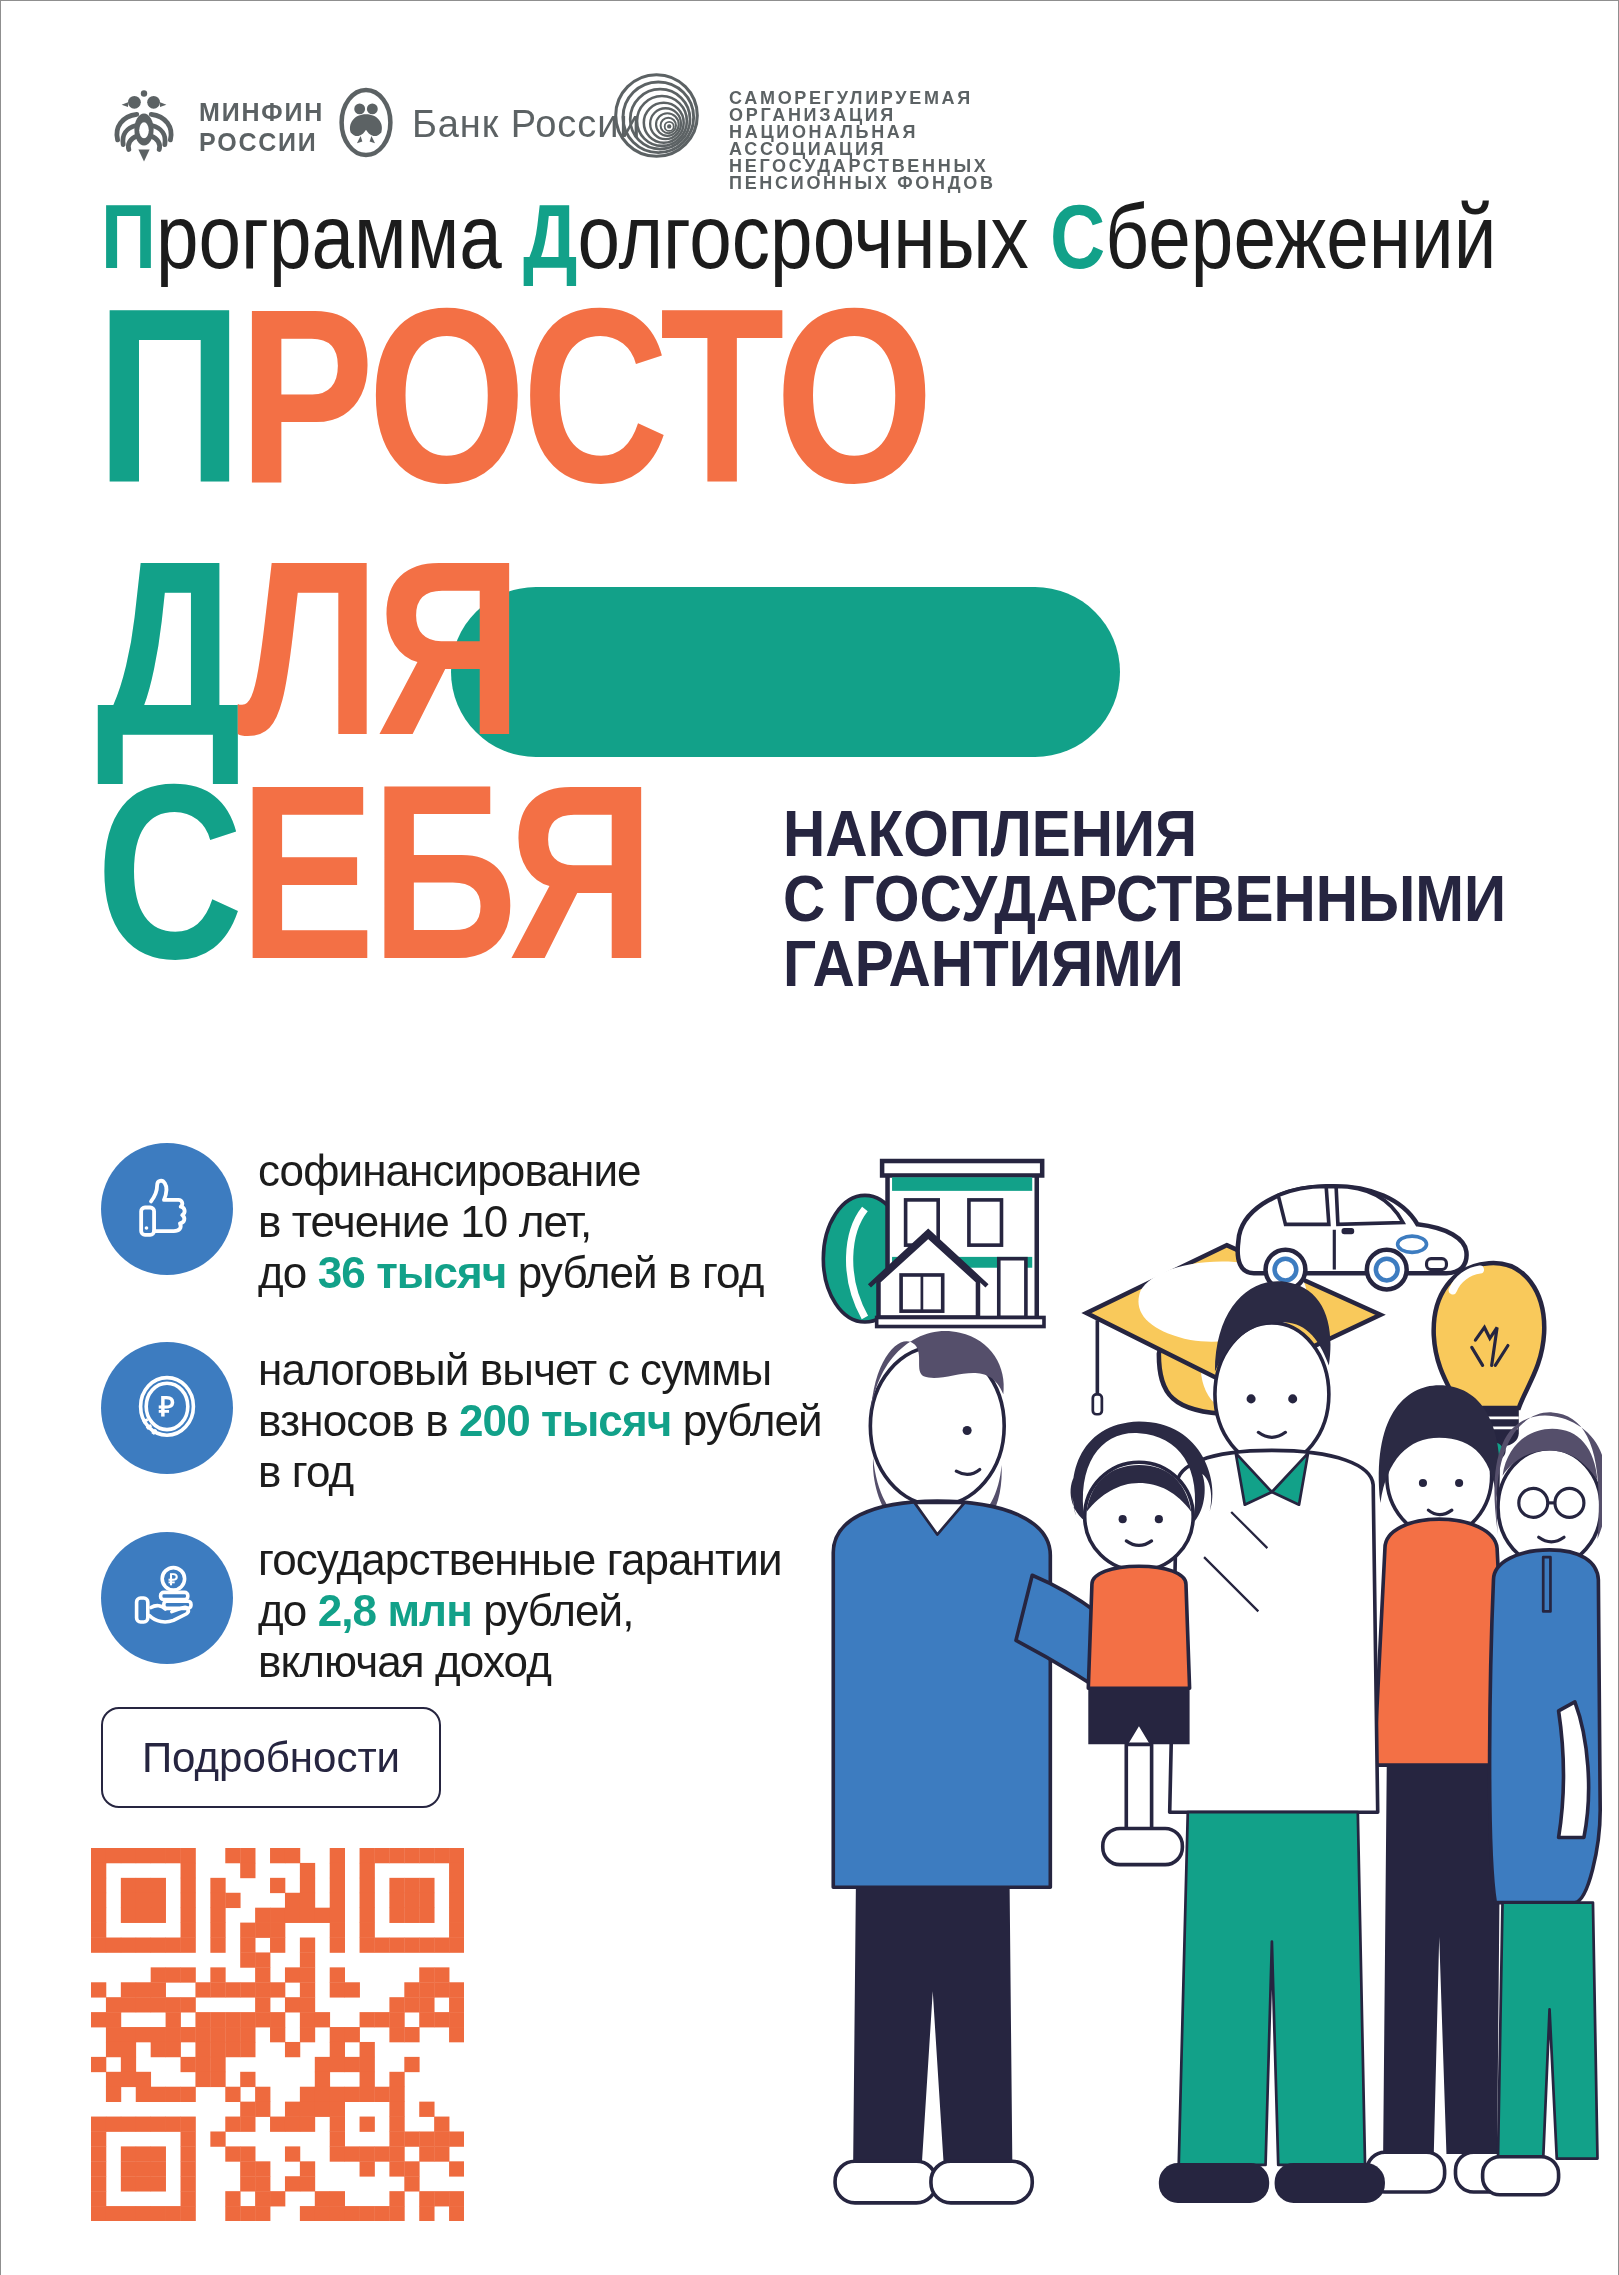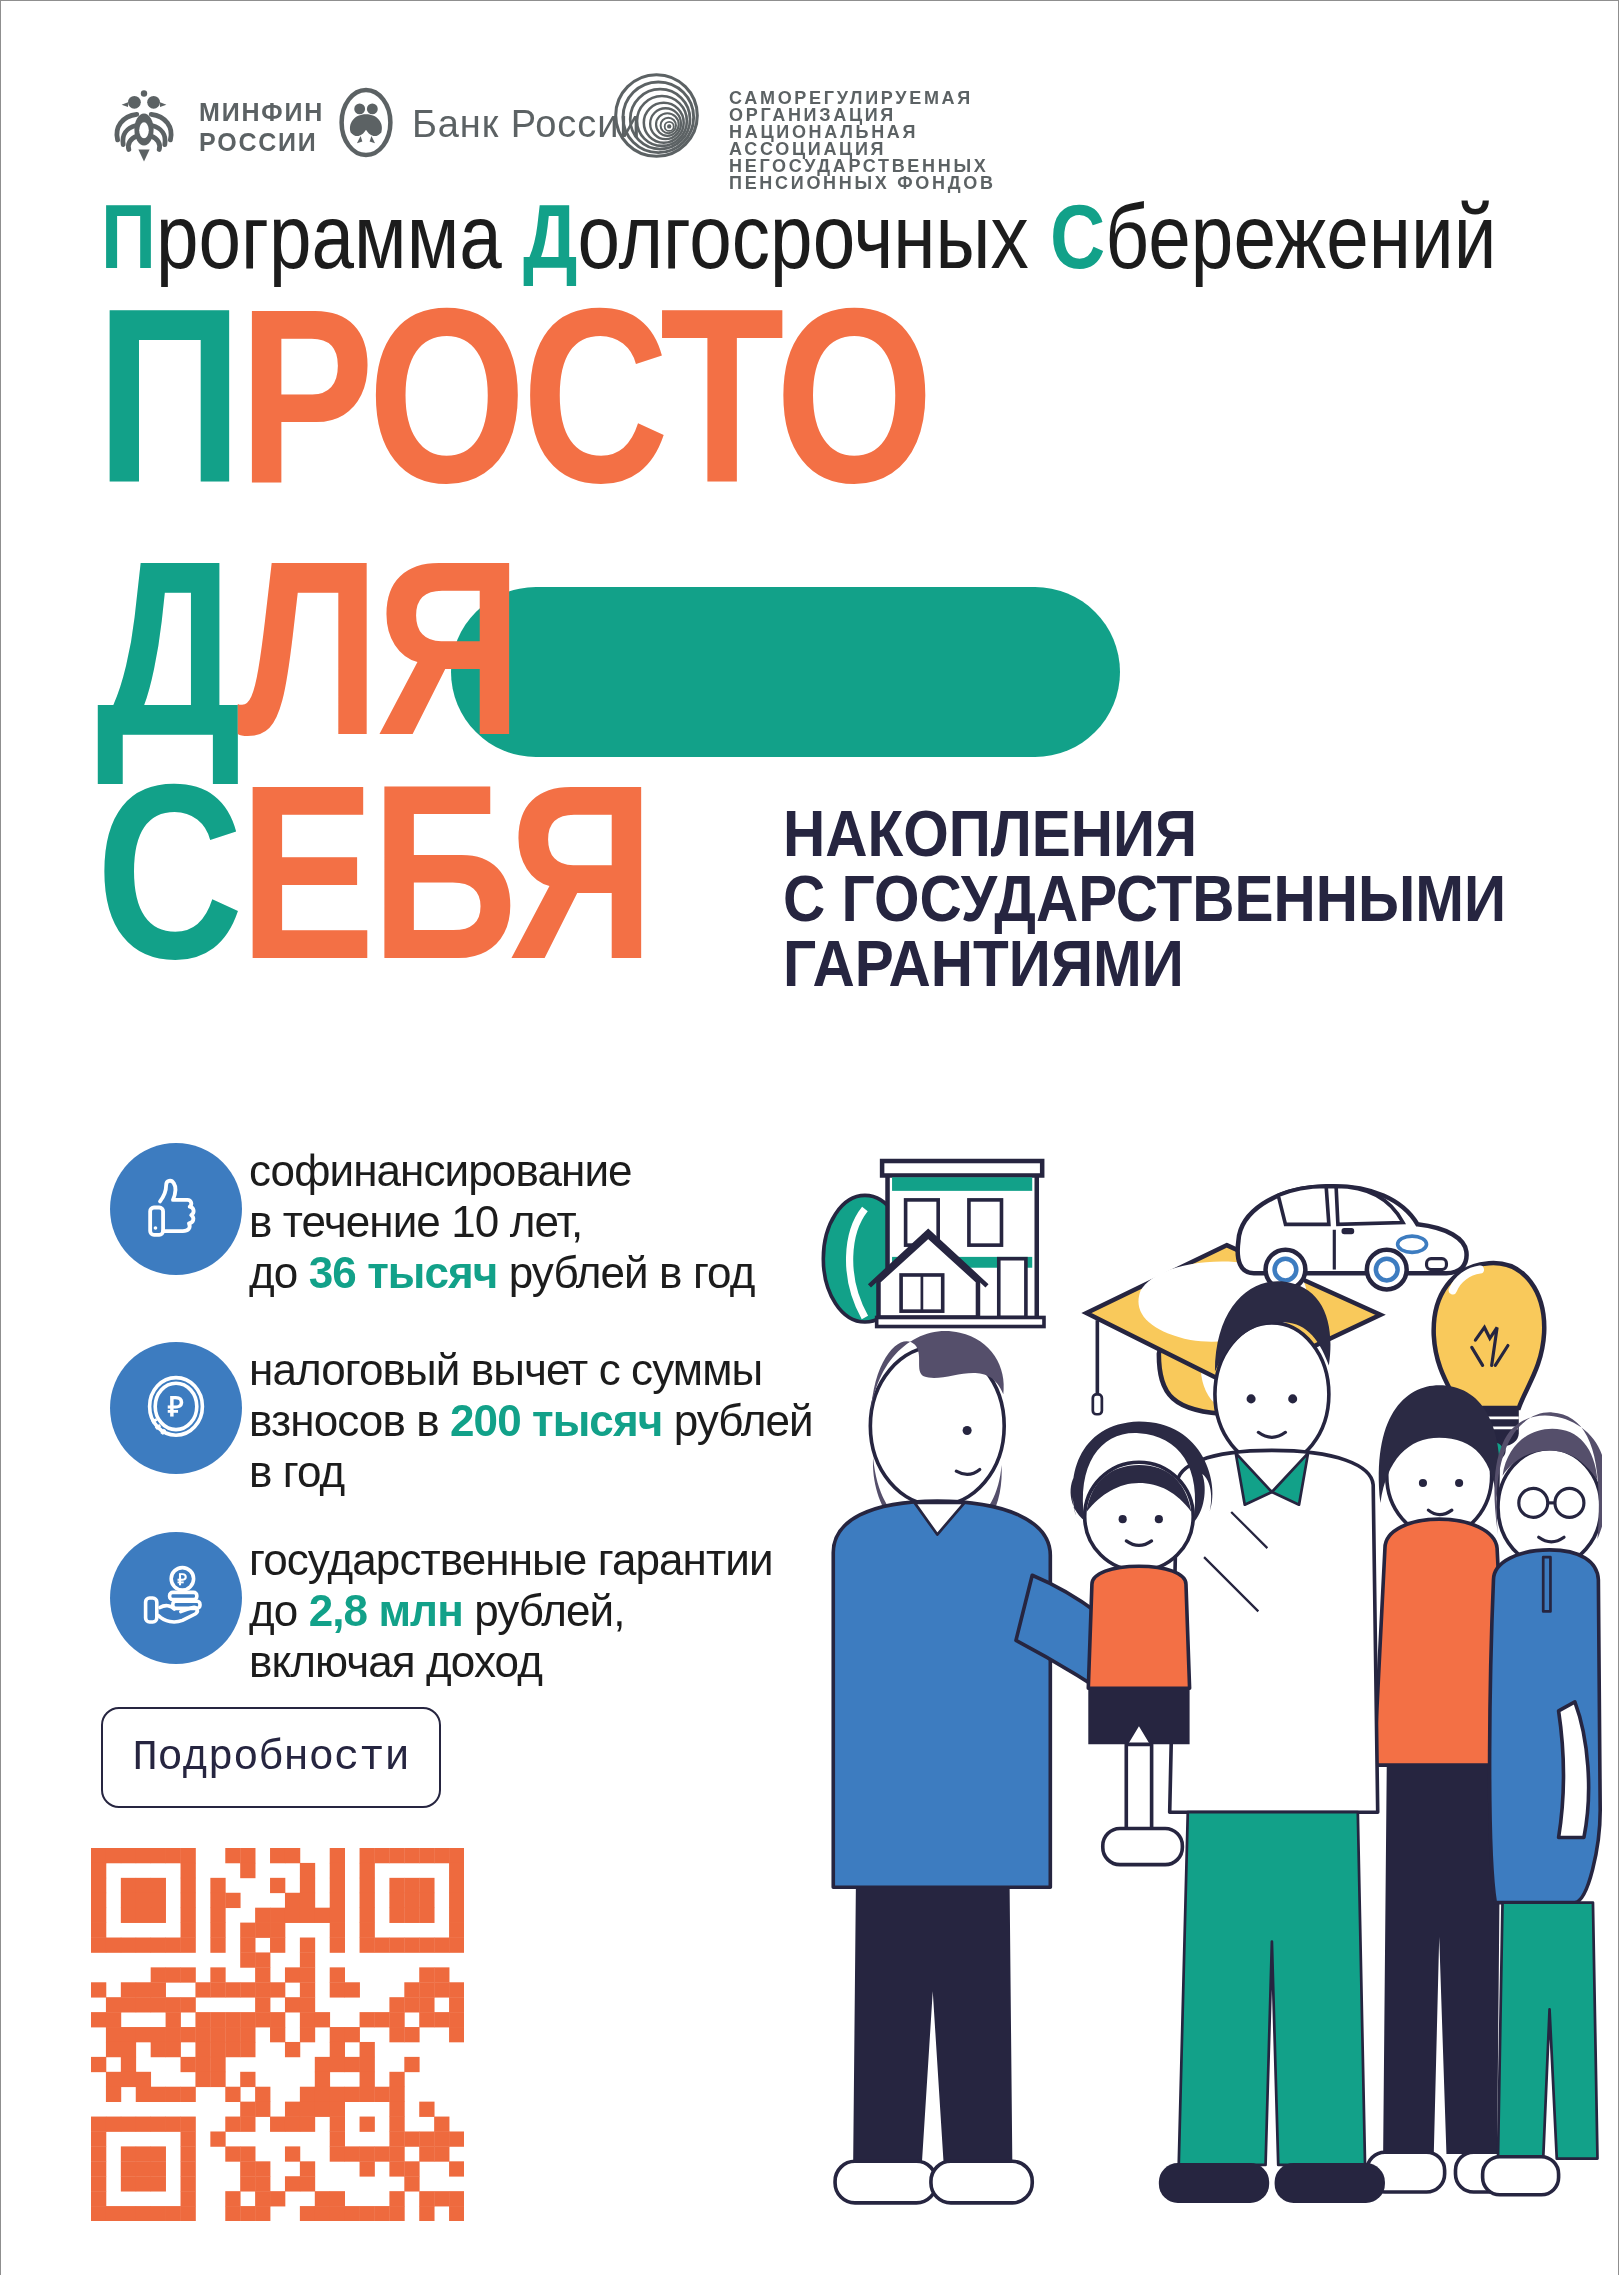--- a/index.html
+++ b/index.html
@@ -32,31 +32,31 @@
     letter-spacing:-5.4px;color:var(--orange);transform:scaleX(.82);transform-origin:0 0;white-space:nowrap;}
   .bigword .accent{color:var(--teal);}
   #hl1{top:271px;} #hl2{top:523px;} #hl3{top:747px;}
   .headline-pill{position:absolute;left:450px;top:586px;width:669px;height:170px;border-radius:85px;background:var(--teal);}
 
   .subheadline{position:absolute;left:782px;top:800px;font-size:65px;line-height:65px;font-weight:700;
     color:var(--navy);transform:scaleX(.9);transform-origin:0 0;white-space:nowrap;letter-spacing:0;}
 
   
   .benefits-heading{position:absolute;left:100px;top:1066px;font-size:51px;font-weight:700;color:var(--heading_blue);letter-spacing:-0.9px;}
-  .benefit{position:absolute;left:109px;display:flex;gap:7px;}
+  .benefit{position:absolute;left:100px;display:flex;gap:25px;}
   #benefit-0{top:1142px;} #benefit-1{top:1341px;} #benefit-2{top:1531px;}
   .benefit-icon{flex:0 0 132px;width:132px;height:132px;border-radius:50%;background:var(--blue);
     display:flex;align-items:center;justify-content:center;}
   .benefit-text{font-size:44px;line-height:51px;color:var(--text_black);letter-spacing:-0.9px;padding-top:1.8px;white-space:nowrap;}
   .benefit-text .accent{color:var(--teal);font-weight:700;}
 
   
   .details-button{position:absolute;left:100px;top:1706px;width:340px;height:101px;background:#fff;
     border:2.7px solid var(--navy);border-radius:18px;font-size:42px;color:var(--navy);
-    display:flex;align-items:center;justify-content:center;font-family:Liberation Mono, monospace;cursor:pointer;}
+    display:flex;align-items:center;justify-content:center;font-family:Liberation Sans, sans-serif;cursor:pointer;}
   .qr{position:absolute;left:90px;top:1847px;width:373px;height:373px;}
 
   
   .illustration{position:absolute;left:778px;top:1122px;width:823px;height:1117px;}
 </style>
 </head>
 <body>
 
 <div class="poster">
 

